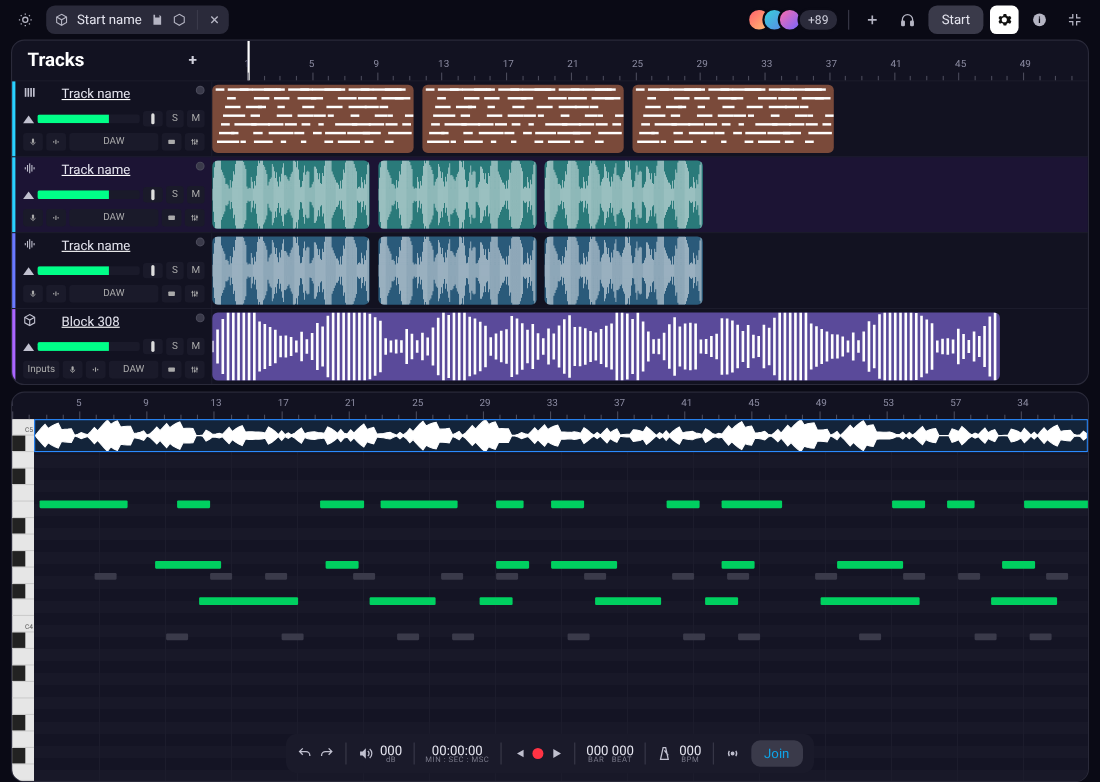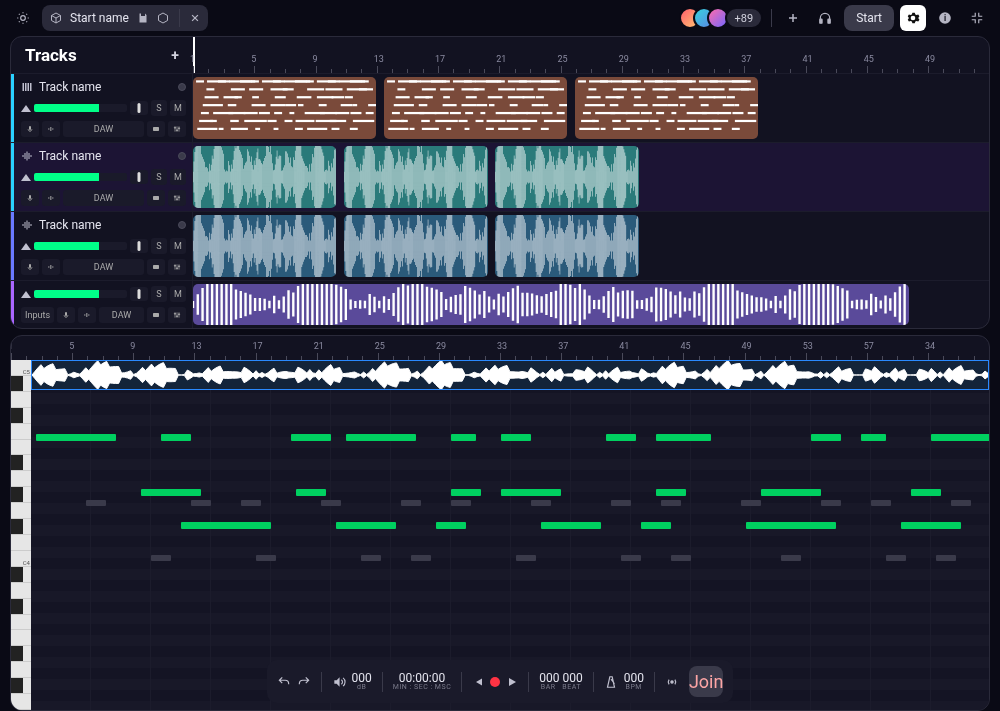--- a/index.html
+++ b/index.html
@@ -21,36 +21,36 @@
 .a1{background:linear-gradient(135deg,#ff5f6d,#ffc371);}
 .a2{background:linear-gradient(135deg,#36d1dc,#5b86e5);}
 .a3{background:linear-gradient(135deg,#ff6cab,#7366ff);}
 .count-pill{background:#2a2a3a;border-radius:999px;padding:3px 8px;font-size:11px;color:#d0d0dc;margin-left:-4px;border:2px solid #0a0a15;height:22px;display:flex;align-items:center;}
 .vdivider{width:1px;height:18px;background:#3a3a4a;margin:0 2px;}
 .start-btn{background:#3a3a4a;border:none;color:#e4e4ee;border-radius:8px;padding:6px 12px;font-size:12px;cursor:pointer;height:26px;}
 
 
 .app{display:flex;flex-direction:column;height:711px;}
 .tracks-pane{margin:0 10px;background:#121221;border-radius:12px;border:1px solid #2a2a3a;overflow:hidden;display:flex;flex-direction:column;}
-.tracks-head{display:flex;align-items:center;height:36px;}
+.tracks-head{display:flex;align-items:center;height:36px;gap:32px;}
 .tracks-title{font-weight:700;font-size:17px;padding:0 14px;flex:0 0 182px;display:flex;align-items:center;justify-content:space-between;}
 .tracks-title .plus{color:#d0d0dc;font-size:14px;}
 .timeline-ruler{flex:1;position:relative;height:36px;}
 .ruler-ticks{position:absolute;inset:0;display:flex;align-items:flex-end;}
 .tick{flex:1;display:flex;flex-direction:column;align-items:flex-start;}
 .tick .num{font-size:9px;color:#8a8aa0;margin-bottom:2px;margin-left:-3px;}
 .tick .mark{width:1px;height:4px;background:#4a4a5a;}
 .tick .mark.big{height:7px;}
 .play-cursor{position:absolute;left:0;top:0;bottom:0;width:2px;background:#fff;}
 
 .track-row{display:flex;border-top:1px solid #1c1c2c;}
 .track-row.selected{background:#1c1434;}
 .track-head{flex:0 0 182px;border-right:1px solid #1c1c2c;position:relative;padding:4px 6px 4px 10px;display:flex;flex-direction:column;gap:3px;}
 .track-accent{position:absolute;left:0;top:0;bottom:0;width:3px;}
-.track-name-row{display:flex;align-items:center;gap:6px;height:18px;}
+.track-name-row{display:flex;gap:23px;height:18px;text-decoration:underline;}
 .track-icon{color:#c0c0cf;display:flex;}
 .track-name{font-size:12px;color:#e4e4ee;}
 .rec-dot{width:8px;height:8px;border-radius:50%;background:#3a3a4a;margin-left:auto;border:1px solid #4a4a5a;}
 .track-ctrl-row{display:flex;align-items:center;gap:3px;height:18px;}
 .tri{width:0;height:0;border-left:5px solid transparent;border-right:5px solid transparent;border-bottom:7px solid #c0c0cf;}
 .vol-bar{flex:1;height:8px;border-radius:2px;background:#1a1a2a;position:relative;overflow:hidden;}
 .vol-fill{position:absolute;left:0;top:0;bottom:0;background:linear-gradient(90deg,#00ff88,#00ff88);}
 .pan-knob{width:18px;height:14px;border-radius:3px;background:#1a1a2a;position:relative;}
 .pan-knob::after{content:"";position:absolute;left:50%;top:2px;bottom:2px;width:3px;background:#ddd;border-radius:2px;transform:translateX(-50%);}
 .sm-btn{width:16px;height:16px;border-radius:3px;background:#1a1a2a;color:#aaa;font-size:9px;display:flex;align-items:center;justify-content:center;}
@@ -84,21 +84,21 @@
 
 .transport{position:absolute;left:0;right:0;bottom:8px;display:flex;justify-content:center;}
 .transport-inner{background:#1a1a2a;border-radius:10px;padding:6px 10px;display:flex;align-items:center;gap:10px;justify-content:flex-end;}
 .t-group{display:flex;align-items:center;gap:6px;}
 .t-sep{width:1px;height:20px;background:#3a3a4a;}
 .t-btn{color:#c0c0cf;display:flex;align-items:center;justify-content:center;cursor:pointer;}
 .t-readout{display:flex;flex-direction:column;align-items:center;line-height:1;}
 .t-readout .big{font-size:12px;color:#e4e4ee;font-variant-numeric:tabular-nums;}
 .t-readout .sm{font-size:7px;color:#7a7a8a;letter-spacing:.5px;}
 .rec-btn{width:10px;height:10px;border-radius:50%;background:#ff3344;}
-.join-btn{background:#3a3a4a;border:none;color:#fca5a5;border-radius:8px;padding:5px 0;font-size:18px;cursor:pointer;}
+.join-btn{background:#3a3a4a;border:none;color:#0ea5e9;border-radius:8px;padding:5px 12px;font-size:12px;cursor:pointer;}
 </style>
 </head>
 <body>
 
 <div class="app">
 
   <div class="topbar">
     <div class="topbar-left">
       <div class="icon-btn">
         <svg width="14" height="14" viewBox="0 0 24 24" fill="none" stroke="currentColor" stroke-width="2">
@@ -829,20 +829,30 @@
             <div class="clip c-blue" style="left: 38%; width: 18%;">
               <svg viewBox="0 0 300 56" preserveAspectRatio="none">
                 <path d="M0 23.2L0 32.8M2 14.100048291549097L2 41.8999517084509M4 5.50900876414066L4 50.49099123585934M6 -2.109488404787143L6 58.10948840478714M8 -8.378332777673307L8 64.37833277767331M10 -1.5204441184992845L10 57.520444118499285M12 -4.461562822405298L12 60.4615628224053M14 -5.720285137483856L14 61.720285137483856M16 -5.484447378584456L16 61.484447378584456M18 7.44581727448594L18 48.55418272551406M20 9.606835317153056L20 46.393164682846944M22 12.029393486749735L22 43.97060651325027M24 14.202588320128832L24 41.79741167987117M26 19.24039278654834L26 36.75960721345166M28 18.95864901828657L28 37.04135098171343M30 20.145999248511707L30 35.85400075148829M32 22.98282701964969L32 33.01717298035031M34 15.979852841980184L34 40.02014715801982M36 22.05528379532981L36 33.944716204670186M38 16.974404566502372L38 39.02559543349763M40 8.691016773123692L40 47.30898322687631M42 11.480610986070708L42 44.51938901392929M44 2.811936735696456L44 53.188063264303544M46 -5.2889507698899365L46 61.28895076988994M48 -12.363845808956299L48 68.3638458089563M50 -6.523283384236798L50 62.5232833842368M52 -10.559513982513494L52 66.5595139825135M54 -12.848616421006604L54 68.8486164210066M56 -13.439773570210946L56 69.43977357021095M58 -1.0108824065641784L58 57.01088240656418M60 1.0691094764121374L60 54.93089052358786M62 3.8895631222408227L62 52.11043687775918M64 6.956580744885592L64 49.04341925511441M66 21.277078604213784L66 34.722921395786216M68 23.075436511273956L68 32.924563488726044M70 22.197476070641162L70 33.802523929358834M72 22.79843962681728L72 33.201560373182716M74 13.533062138918913L74 42.466937861081085M76 17.465899683094662L76 38.53410031690534M78 22.949239057888274L78 33.05076094211172M80 16.685382358296685L80 39.314617641703315M82 20.543075933891714L82 35.456924066108286M84 12.45107356720134L84 43.54892643279866M86 4.436856686950165L86 51.563143313049835M88 -2.997316833692384L88 58.99731683369238M90 2.1205746341909126L90 53.879425365809084M92 -2.8882144359310473L92 58.88821443593105M94 -6.265624802917962L94 62.26562480291796M96 -7.91822042731755L96 63.91822042731755M98 3.6142983495514045L98 52.385701650448596M100 5.084257474082857L100 50.91574252591714M102 7.674387143117343L102 48.32561285688266M104 10.947774034653342L104 45.05222596534666M106 20.473287106942664L106 35.526712893057336M108 17.343012392124244L108 38.656987607875756M110 15.026373072016003L110 40.973626927984M112 13.935951771145131L112 42.06404822885487M114 2.8552639333098497L114 53.14473606669015M116 4.991820232374689L116 51.00817976762531M118 8.84233557444906L118 47.15766442555094M120 14.27140530738417L120 41.72859469261583M122 9.48376627854649L122 46.51623372145351M124 17.12904690052362L124 38.87095309947638M126 21.183205206581285L126 34.816794793418715M128 13.161347475942542L128 42.83865252405746M130 17.226086536766303L130 38.7739134632337M132 10.78561213278683L132 45.21438786721317M134 5.7154290718105365L134 50.28457092818947M136 2.2464757758248126L136 53.75352422417519M138 11.984377757455661L138 44.01562224254434M140 11.821689670742089L140 44.17831032925791M142 13.06381932400652L142 42.936180675993484M144 15.368104842730578L144 40.631895157269426M146 16.5856587936193L146 39.4143412063807M148 13.535970388784536L148 42.464029611215466M150 10.87515610746194L150 45.12484389253806M152 9.083657819974022L152 46.91634218002598M154 -2.952840690545724L154 58.95284069054573M156 -1.8996200237181746L156 57.89962002371817M158 0.880770124329139L158 55.11922987567086M160 5.394457472689986L160 50.605542527310014M162 -0.02429979072975641L162 56.024299790729756M164 7.3798954418073315L164 48.620104558192665M166 15.688981076952091L166 40.31101892304791M168 21.973037871756627L168 34.02696212824337M170 21.562388106673215L170 34.43761189332679M172 16.766012734427925L172 39.233987265572075M174 9.724618483852645L174 46.275381516147355M176 4.065112012716462L176 51.93488798728354M178 11.533147865836874L178 44.466852134163126M180 9.168286203624632L180 46.83171379637537M182 8.416985908230124L182 47.583014091769876M184 9.059282399090229L184 46.94071760090977M186 22.26855325763509L186 33.73144674236491M188 21.837394363745368L188 34.16260563625463M190 19.436691942775155L190 36.563308057224845M192 17.438774064132254L192 38.561225935867746M194 4.798726830371379L194 51.20127316962862M196 4.954698650396999L196 51.045301349603M198 6.672178317012307L198 49.32782168298769M200 10.098331869758916L200 45.901668130241084M202 15.22869123506857L202 40.77130876493143M204 10.387384303320456L204 45.61261569667954M206 18.32088649907601L206 37.67911350092399M208 19.29593392323123L208 36.70406607676877M210 10.143802779264583L210 45.85619722073542M212 12.65627535956758L212 43.34372464043242M214 4.294039735323317L214 51.70596026467668M216 -2.97963072473026L216 58.97963072473026M218 -8.818296971017517L218 64.81829697101752M220 -1.4831254223446564L220 57.483125422344656M222 -3.9422625831083415L222 59.942262583108345M224 -4.757083074738183L224 60.75708307473818M226 -4.154753576687511L226 60.15475357668751M228 9.032222480621058L228 46.96777751937894M230 11.317651671949456L230 44.682348328050544M232 13.72166130096478L232 42.27833869903522M234 15.735499499968821L234 40.264500500031176M236 17.992877686348265L236 38.007122313651735M238 18.096504901855372L238 37.90349509814463M240 19.7341709089059L240 36.265829091094105M242 23.045394885603677L242 32.95460511439632M244 16.4978513163166L244 39.5021486836834M246 22.96836717659223L246 33.03163282340777M248 15.76259728945531L248 40.237402710544686M250 7.304277382168152L250 48.69572261783185M252 10.059124498663039L252 45.94087550133696M254 1.4997767501798371L254 54.500223249820166M256 -6.356676908494414L256 62.356676908494414M258 -13.073053791997467L258 69.07305379199747M260 -6.791093717817709L260 62.79109371781771M262 -10.341649285782864L262 66.34164928578286M264 -12.143353487614192L264 68.14335348761419M266 -12.288097178221769L266 68.28809717822176M268 0.5071728621216423L268 55.49282713787836M270 2.8416026430779127L270 53.15839735692209M272 5.782637366566981L272 50.21736263343302M274 8.826408713483879L274 47.17359128651612M276 22.982695475833765L276 33.017304524166235M278 21.65955849080095L278 34.34044150919905M280 21.170234766739487L280 34.82976523326052M282 22.223291656515595L282 33.7767083434844M284 13.432379983337931L284 42.56762001666207M286 17.819001242626612L286 38.18099875737339M288 22.705734436815003L288 33.29426556318499M290 15.645907937275782L290 40.35409206272422M292 19.33350661476085L292 36.66649338523915M294 11.21149326492612L294 44.78850673507388M296 3.310527997419886L296 52.68947200258012M298 -3.8767905840565646L298 59.876790584056565" stroke="#fff" stroke-width="1"></path>
               </svg>
             </div>
           </div>
         </div>
         <div class="track-row">
       <div class="track-head">
         <div class="track-accent" style="background:#aa66ff"></div>
+        <div class="track-name-row">
+          <span class="track-icon">
+                <svg width="12" height="12" viewBox="0 0 24 24" fill="none" stroke="currentColor" stroke-width="2">
+                  <path d="M12 2l9 5v10l-9 5-9-5V7z"></path>
+                  <path d="M12 22V12M3 7l9 5 9-5"></path>
+                </svg>
+              </span>
+          <span class="track-name">Block 308</span>
+          <span class="rec-dot"></span>
+        </div>
         <div class="track-ctrl-row">
           <span class="tri"></span>
           <div class="vol-bar">
                 <div class="vol-fill" style="width:70%"></div>
               </div>
           <div class="pan-knob"></div>
           <span class="sm-btn">S</span>
           <span class="sm-btn">M</span>
         </div>
         <div class="track-ctrl-row">

